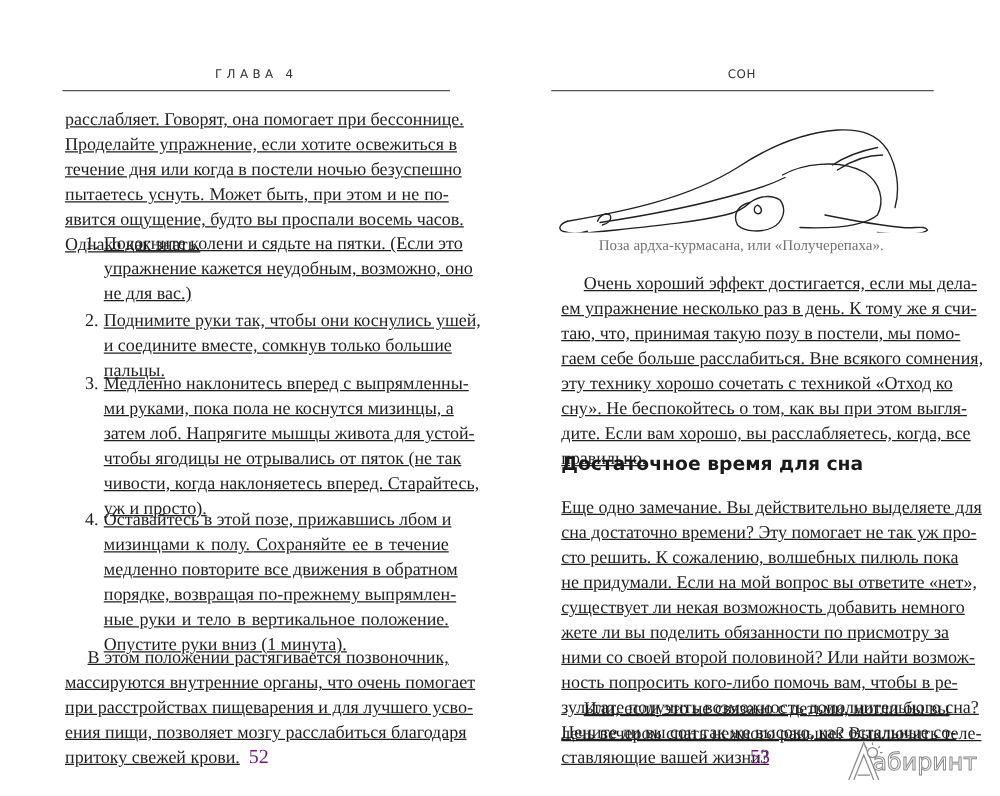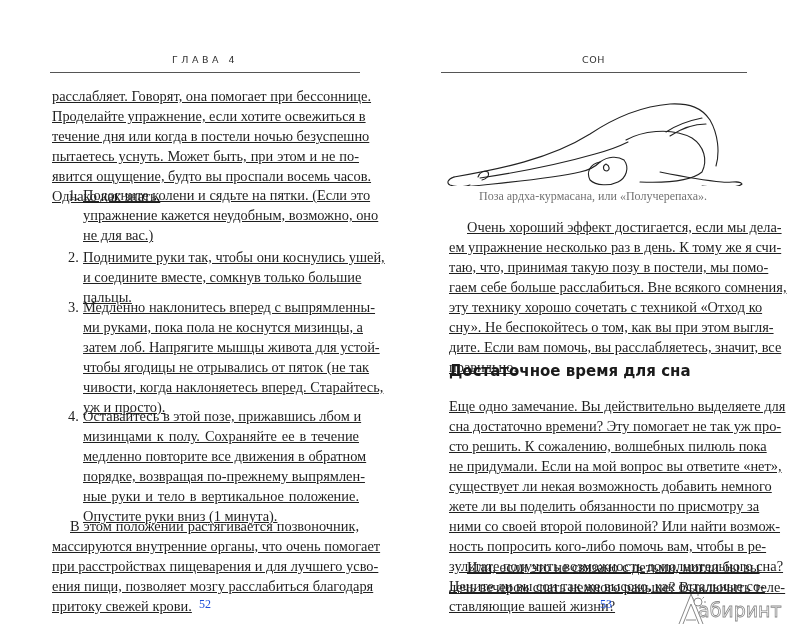--- a/index.html
+++ b/index.html
@@ -21,21 +21,21 @@
     text-align: justify; text-align-last: left; color: #1f1f1f;
   }
   .block { position: absolute; text-decoration: underline; }
   .line { display: block; text-align: justify; text-align-last: justify; white-space: nowrap; }
   .line.last { text-align-last: left; }
   .left-col { left: 52px; width: 307px; }
   .list-col { left: 83px; width: 276px; }
   .list-num { position: absolute; left: -15px; top: 0; }
   .indent { text-indent: 18px; }
   .right-col { left: 49px; width: 298px; }
-  .page-number { position: absolute; font-family: "Liberation Serif", serif; font-size: 12px; color: #1d4ed8; }
+  .page-number { position: absolute; font-family: "Liberation Serif", serif; font-size: 16px; color: #701a75; }
   .page-left .page-number { left: 199px; top: 597px; }
   .page-right .page-number { left: 200px; top: 597px; }
   .section-heading {
     position: absolute; left: 49px; top: 362px; font-family: "DejaVu Sans", sans-serif;
     font-weight: bold; font-size: 15px; color: #1a1a1a;
   }
   .figure { position: absolute; left: 40px; top: 84px; width: 310px; height: 102px; }
   .caption {
     position: absolute; left: 40px; top: 189px; width: 306px; text-align: center;
     font-family: "Liberation Serif", serif; font-size: 12px; color: #737373;
@@ -137,21 +137,21 @@
   </svg>
   <div class="caption">Поза ардха-курмасана, или «Получерепаха».</div>
 
   <div class="block text right-col" style="top:217px;">
     <span class="line indent">Очень хороший эффект достигается, если мы дела-</span>
     <span class="line">ем упражнение несколько раз в день. К тому же я счи-</span>
     <span class="line">таю, что, принимая такую позу в постели, мы помо-</span>
     <span class="line">гаем себе больше расслабиться. Вне всякого сомнения,</span>
     <span class="line">эту технику хорошо сочетать с техникой «Отход ко</span>
     <span class="line">сну». Не беспокойтесь о том, как вы при этом выгля-</span>
-    <span class="line">дите. Если вам помочь, вы расслабляетесь, значит, все</span>
+    <span class="line">дите. Если вам хорошо, вы расслабляетесь, когда, все</span>
     <span class="line last">правильно.</span>
   </div>
 
   <div class="section-heading">Достаточное время для сна</div>
 
   <div class="block text right-col" style="top:396px;">
     <span class="line">Еще одно замечание. Вы действительно выделяете для</span>
     <span class="line">сна достаточно времени? Эту помогает не так уж про-</span>
     <span class="line">сто решить. К сожалению, волшебных пилюль пока</span>
     <span class="line">не придумали. Если на мой вопрос вы ответите «нет»,</span>

